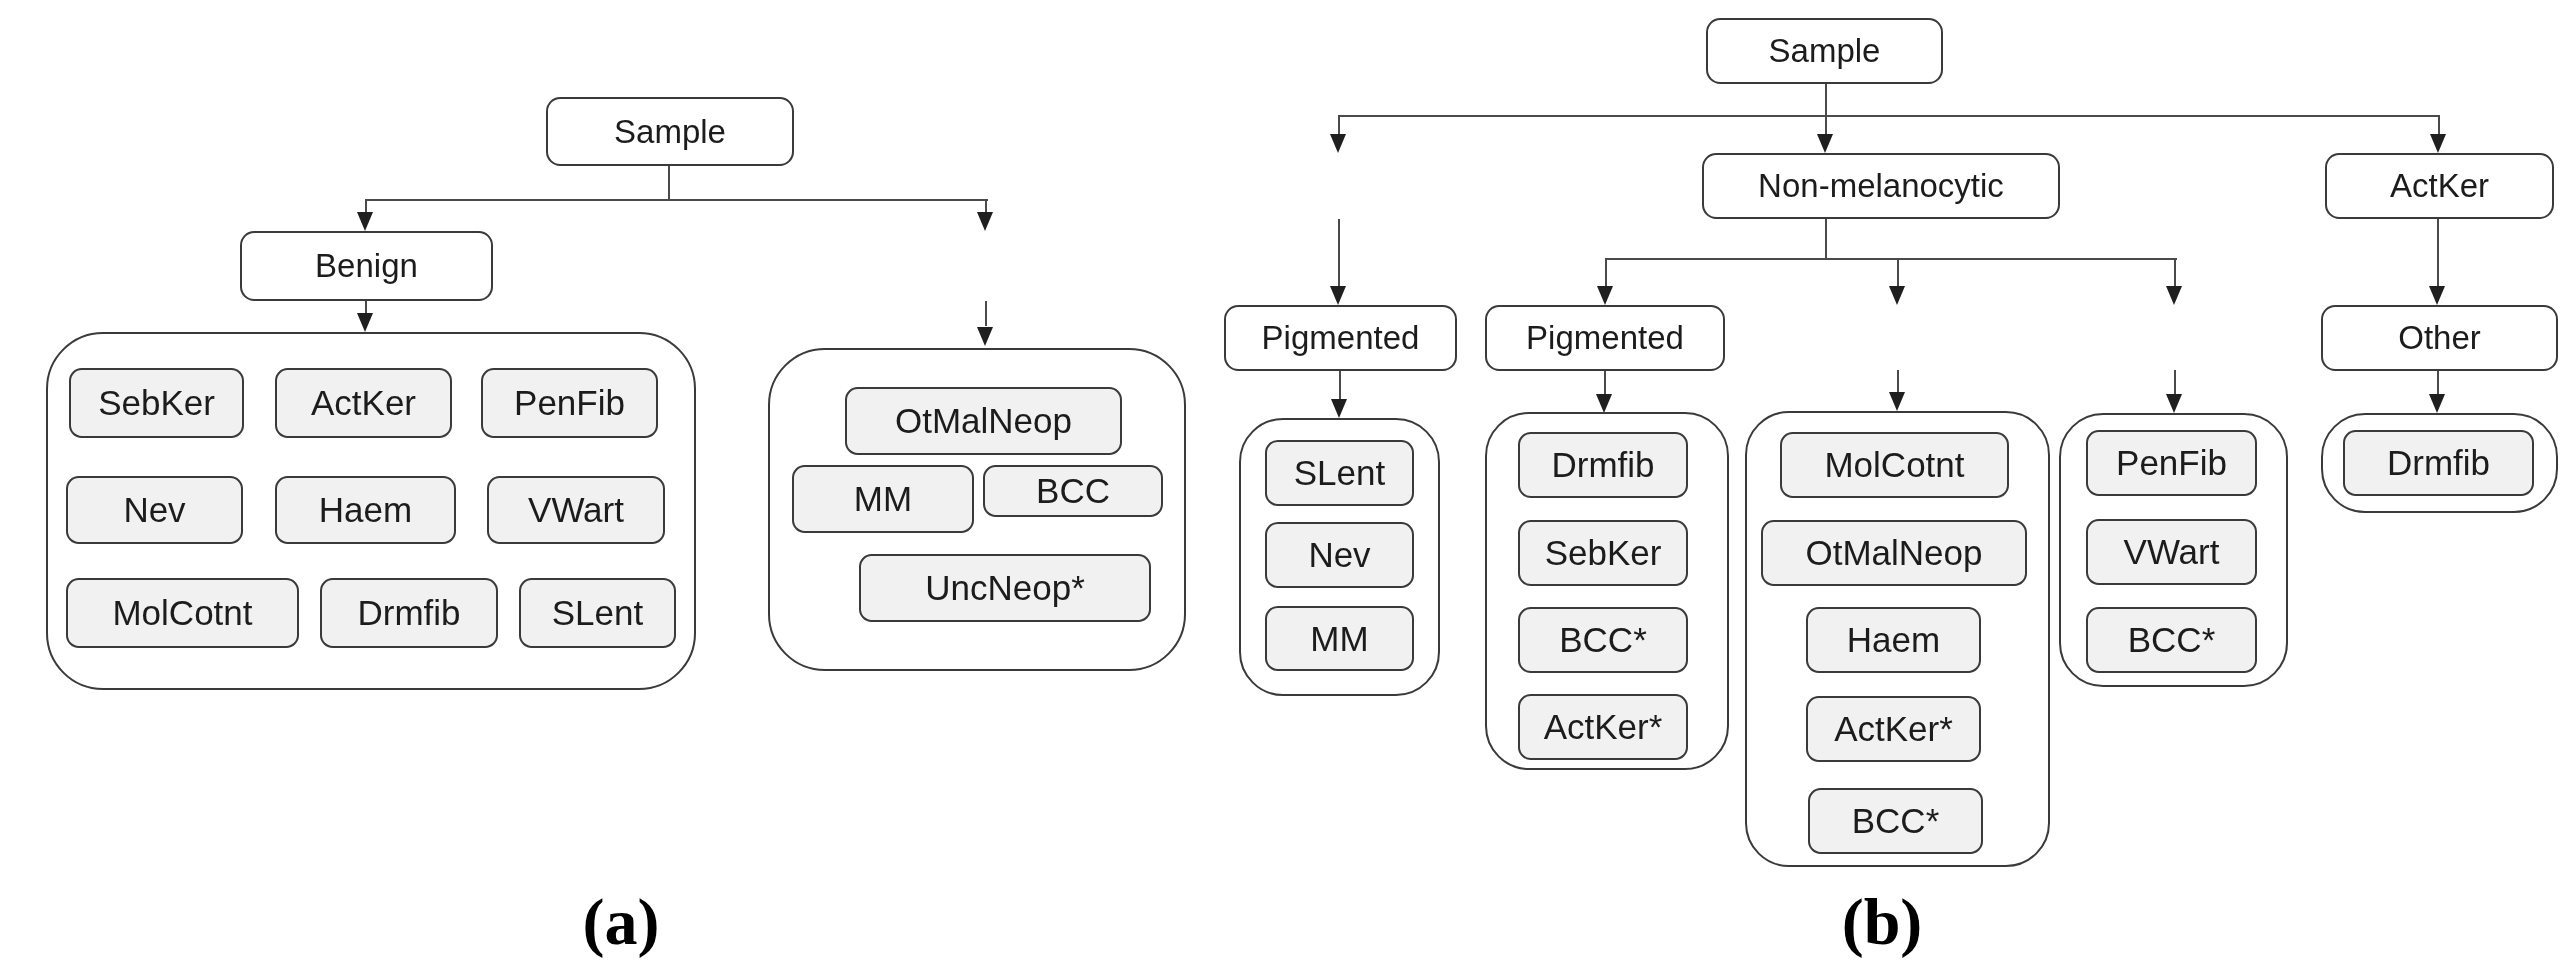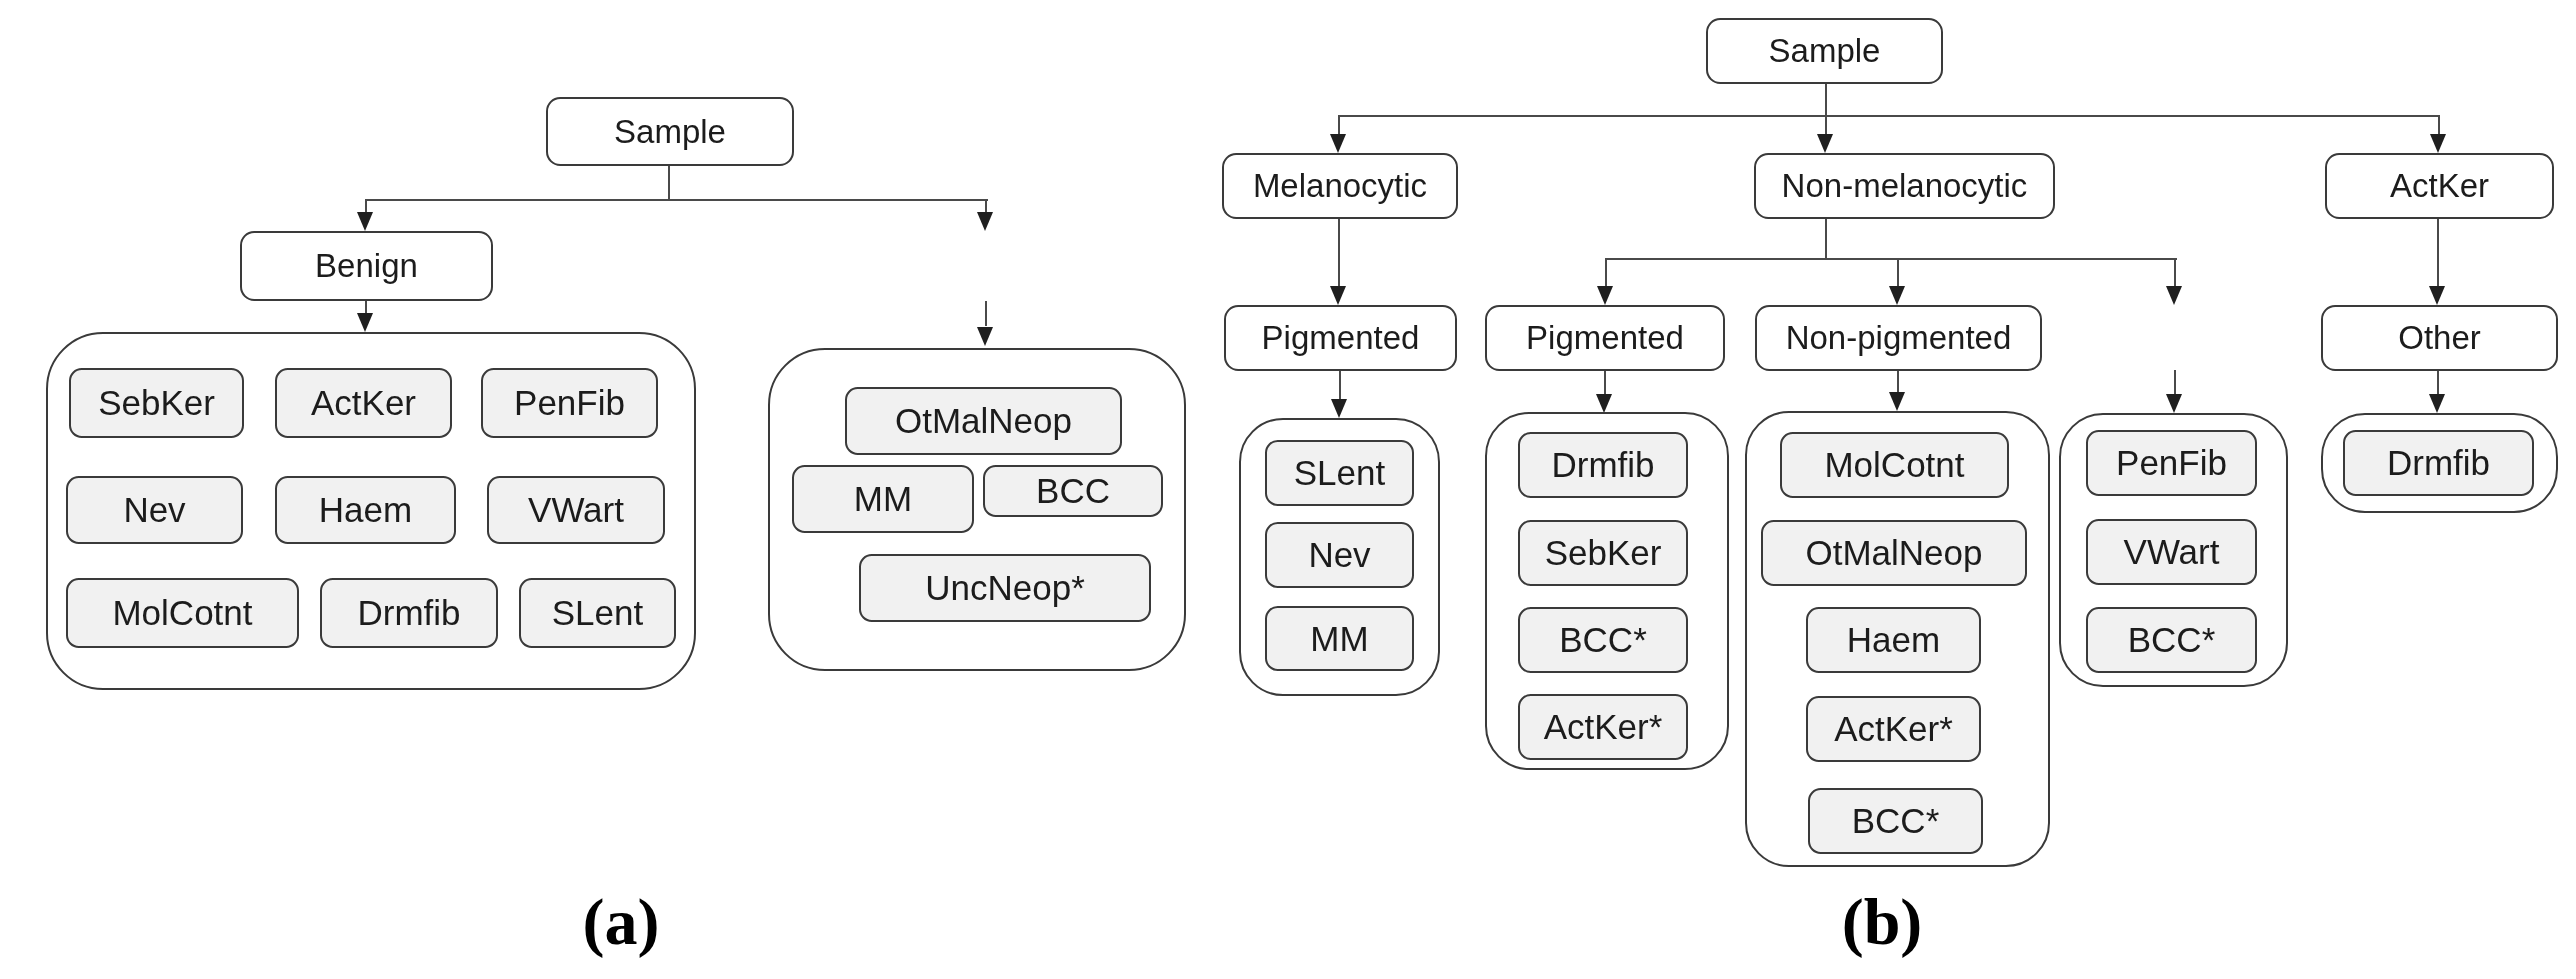--- a/index.html
+++ b/index.html
@@ -125,27 +125,25 @@
   <div class="leaf" style="left:983px;top:465px;width:180px;height:52px">BCC</div>
   <div class="leaf" style="left:859px;top:554px;width:292px;height:68px">UncNeop*</div>
 
   <div class="grp col" style="left:1239px;top:418px;width:201px;height:278px"></div>
   <div class="grp col" style="left:1485px;top:412px;width:244px;height:358px"></div>
   <div class="grp col" style="left:1745px;top:411px;width:305px;height:456px"></div>
   <div class="grp col" style="left:2059px;top:413px;width:229px;height:274px"></div>
   <div class="grp col" style="left:2321px;top:413px;width:237px;height:100px"></div>
 
   <div class="node" style="left:1706px;top:18px;width:237px;height:66px">Sample</div>
-  <div class="node" style="left:1222px;top:153px;width:236px;height:66px">Melanocytic</div>
-  <div class="node" style="left:1754px;top:153px;width:301px;height:66px">Non-melanocytic</div>
+  <div class="node" style="left:1702px;top:153px;width:358px;height:66px">Non-melanocytic</div>
   <div class="node" style="left:2325px;top:153px;width:229px;height:66px">ActKer</div>
 
   <div class="node" style="left:1224px;top:305px;width:233px;height:66px">Pigmented</div>
   <div class="node" style="left:1485px;top:305px;width:240px;height:66px">Pigmented</div>
-  <div class="node" style="left:1755px;top:305px;width:287px;height:66px">Non-pigmented</div>
   <div class="node" style="left:2321px;top:305px;width:237px;height:66px">Other</div>
 
   <div class="leaf" style="left:1265px;top:440px;width:149px;height:66px">SLent</div>
   <div class="leaf" style="left:1265px;top:522px;width:149px;height:66px">Nev</div>
   <div class="leaf" style="left:1265px;top:606px;width:149px;height:65px">MM</div>
 
   <div class="leaf" style="left:1518px;top:432px;width:170px;height:66px">Drmfib</div>
   <div class="leaf" style="left:1518px;top:520px;width:170px;height:66px">SebKer</div>
   <div class="leaf" style="left:1518px;top:607px;width:170px;height:66px">BCC*</div>
   <div class="leaf" style="left:1518px;top:694px;width:170px;height:66px">ActKer*</div>

